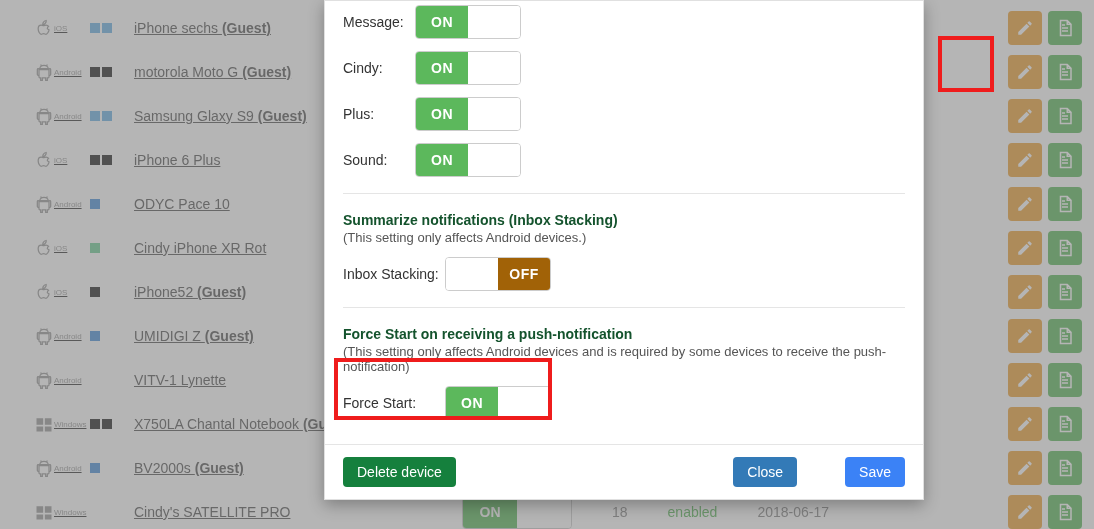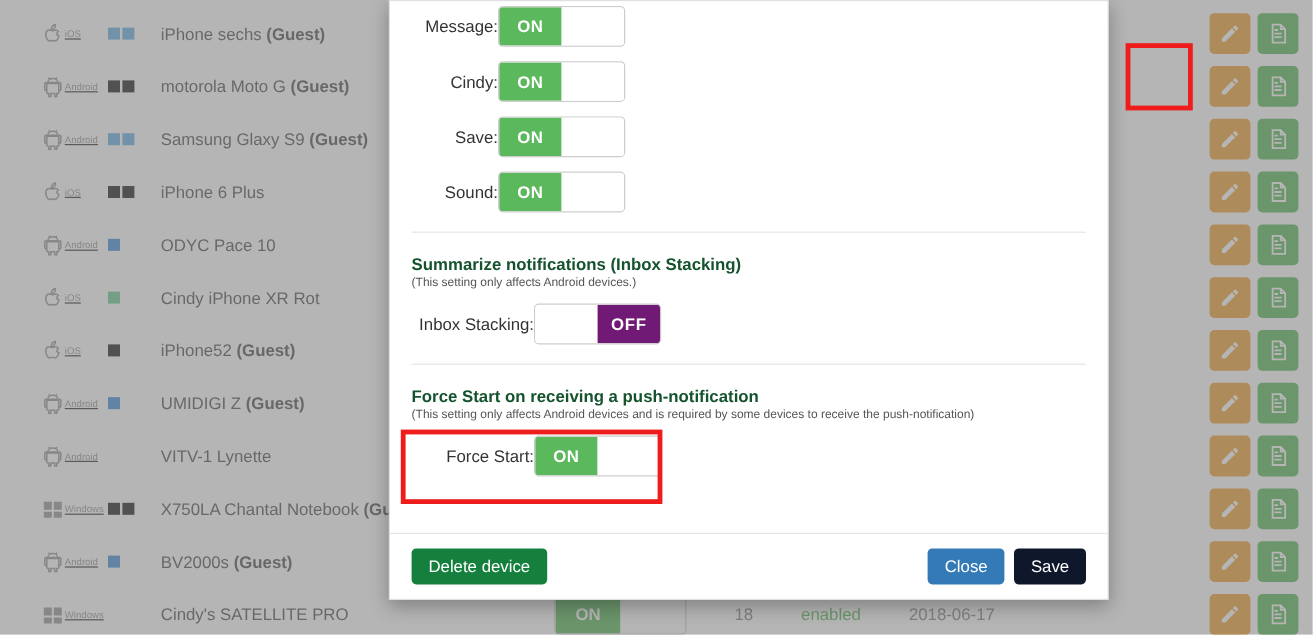--- a/index.html
+++ b/index.html
@@ -25,21 +25,21 @@
     align-items: center;
     height: 44px;
     padding-left: 34px;
   }
   .os-cell { width: 56px; display: flex; align-items: center; text-decoration: underline; }
   .os-cell svg { width: 20px; height: 20px; stroke:#999; fill:none; stroke-width:1.5; }
   .os-cell.windows svg { fill:#999; stroke:none; }
   .os-label { font-size: 8px; color: #999; margin-top: 1px; }
   .swatches { width: 44px; display:flex; gap:2px; }
   .sw { width:10px; height:10px; }
-  .dev-name { flex:1; color:#555; }
+  .dev-name { flex:1; color:#555;text-decoration:underline; }
   .dev-name .guest { font-weight:bold; }
 
   .middle-cols {
     width: 540px;
     display:flex;
     align-items:center;
     gap:40px;
     color:#888;
   }
   .toggle-mini {
@@ -76,52 +76,51 @@
     border:1px solid rgba(0,0,0,0.12);
     box-shadow:0 5px 15px rgba(0,0,0,0.3);
     display:flex; flex-direction:column;
   }
   .modal-body {
     flex:1; padding:0 18px; overflow:hidden;
   }
   .setting-row {
     display:flex; align-items:center;
     margin: 4px 0 12px 0;
-    text-align: right;
   }
   .setting-row .lbl { width:72px; color:#333; }
   hr.sep { border:none; border-top:1px solid #e5e5e5; margin:16px 0 18px 0; }
   .section-title { font-weight:bold; color:#14532d; margin-bottom:2px; }
-  .section-sub { color:#555; font-size:10px; margin-bottom:12px; }
+  .section-sub { color:#555; font-size:13px; margin-bottom:12px; }
   .wide-row .lbl { width:102px; }
 
   .toggle {
     display:inline-flex; width:106px; height:34px;
     border:1px solid #ccc; border-radius:4px; overflow:hidden;
   }
   .toggle .on, .toggle .off {
     flex:1; display:flex; align-items:center; justify-content:center;
     font-weight:bold; letter-spacing:0.5px;
   }
   .toggle .on  { background:#5cb85c; color:#fff; }
-  .toggle .off { background:#701a75; color:#fff; }
+  .toggle .off { background:#a16207; color:#fff; }
   .toggle .blank { flex:1; background:#fff; }
 
   .modal-footer {
     border-top:1px solid #e5e5e5;
     padding:12px 18px;
     display:flex; align-items:center;
   }
   .btn {
     padding:7px 14px; border-radius:4px; color:#fff; border:none;
     font-size:14px; cursor:pointer;
   }
   .btn.danger  { background:#15803d; }
   .btn.primary { background:#337ab7; }
-  .btn.success { background:#0f172a; }
+  .btn.success { background:#3b82f6;margin-left:40px; }
   .footer-right { margin-left:auto; display:flex; gap:8px; }
 
   
   .highlight {
     position:absolute;
     border:4px solid #ef1c1c;
     pointer-events:none;
   }
 </style>
 </head>
@@ -450,21 +449,21 @@
       </span>
     </div>
     <div class="setting-row">
       <span class="lbl">Cindy:</span>
       <span class="toggle">
         <span class="on">ON</span>
           <span class="blank"></span>
       </span>
     </div>
     <div class="setting-row">
-      <span class="lbl">Save:</span>
+      <span class="lbl">Plus:</span>
       <span class="toggle">
         <span class="on">ON</span>
           <span class="blank"></span>
       </span>
     </div>
     <div class="setting-row">
       <span class="lbl">Sound:</span>
       <span class="toggle">
         <span class="on">ON</span>
           <span class="blank"></span>

